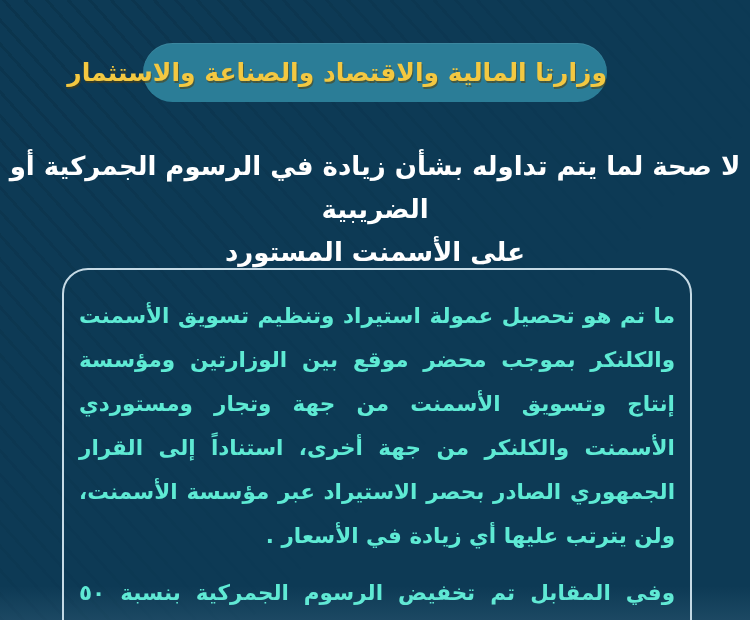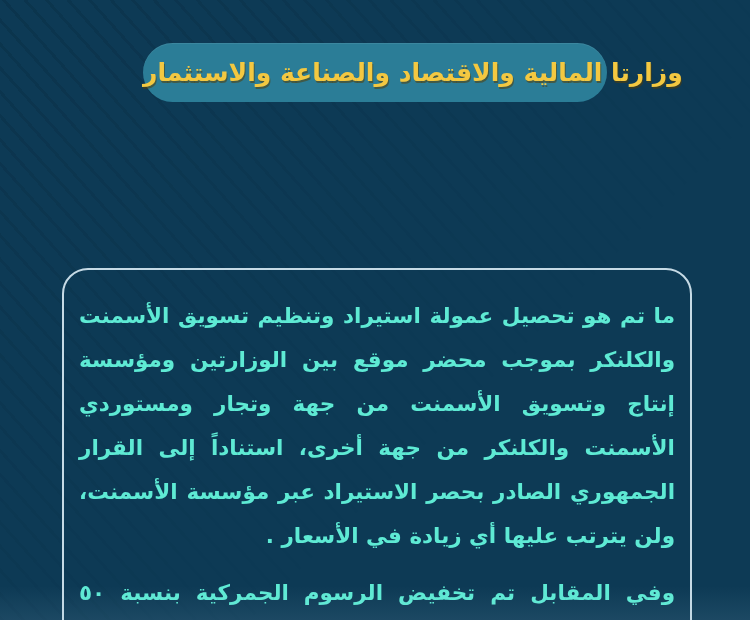--- a/index.html
+++ b/index.html
@@ -48,21 +48,21 @@
     position: absolute;
     top: 43px;
     left: 50%;
     transform: translateX(-50%);
     width: 464px;
     height: 59px;
     background: #2b7d97;
     border-radius: 30px;
     display: flex;
     align-items: center;
-    justify-content: flex-end;
+    justify-content: flex-start;
     box-shadow: 0 1px 0 rgba(255,255,255,0.08) inset;
   }
   .badge-label {
     color: #f3c841;
     font-size: 25px;
     font-weight: bold;
     letter-spacing: 0.5px;
     text-shadow: 1px 2px 0 rgba(84, 62, 8, 0.55);
     white-space: nowrap;
   }
@@ -107,20 +107,22 @@
 
 <div class="poster">
 
   <div class="texture"></div>
 
   <div class="badge">
     <span class="badge-label">وزارتا المالية والاقتصاد والصناعة والاستثمار</span>
   </div>
 
   <h1 class="headline">
+    <span class="hl">لا صحة لما يتم تداوله بشأن زيادة في الرسوم الجمركية أو الضريبية</span>
+    <span class="hl">على الأسمنت المستورد</span>
   </h1>
 
   <div class="content-box">
     <p class="statement-paragraph">ما تم هو تحصيل عمولة استيراد وتنظيم تسويق الأسمنت والكلنكر بموجب محضر موقع بين الوزارتين ومؤسسة إنتاج وتسويق الأسمنت من جهة وتجار ومستوردي الأسمنت والكلنكر من جهة أخرى، استناداً إلى القرار الجمهوري الصادر بحصر الاستيراد عبر مؤسسة الأسمنت، ولن يترتب عليها أي زيادة في الأسعار .</p>
     <p class="statement-paragraph">وفي المقابل تم تخفيض الرسوم الجمركية بنسبة ٥٠ بالمائة مقارنة بالرسوم الجمركية المعتمدة قانوناً سواءً في المنافذ البحرية أو البرية، وتم تطبيق ذلك على جميع المستوردين للأسمنت والكلنكر، والأمور تجري بسلاسة تامة في المنافذ البحرية والبرية .</p>
   </div>
 
   <div class="bottom-glow"></div>
 
 </div>

